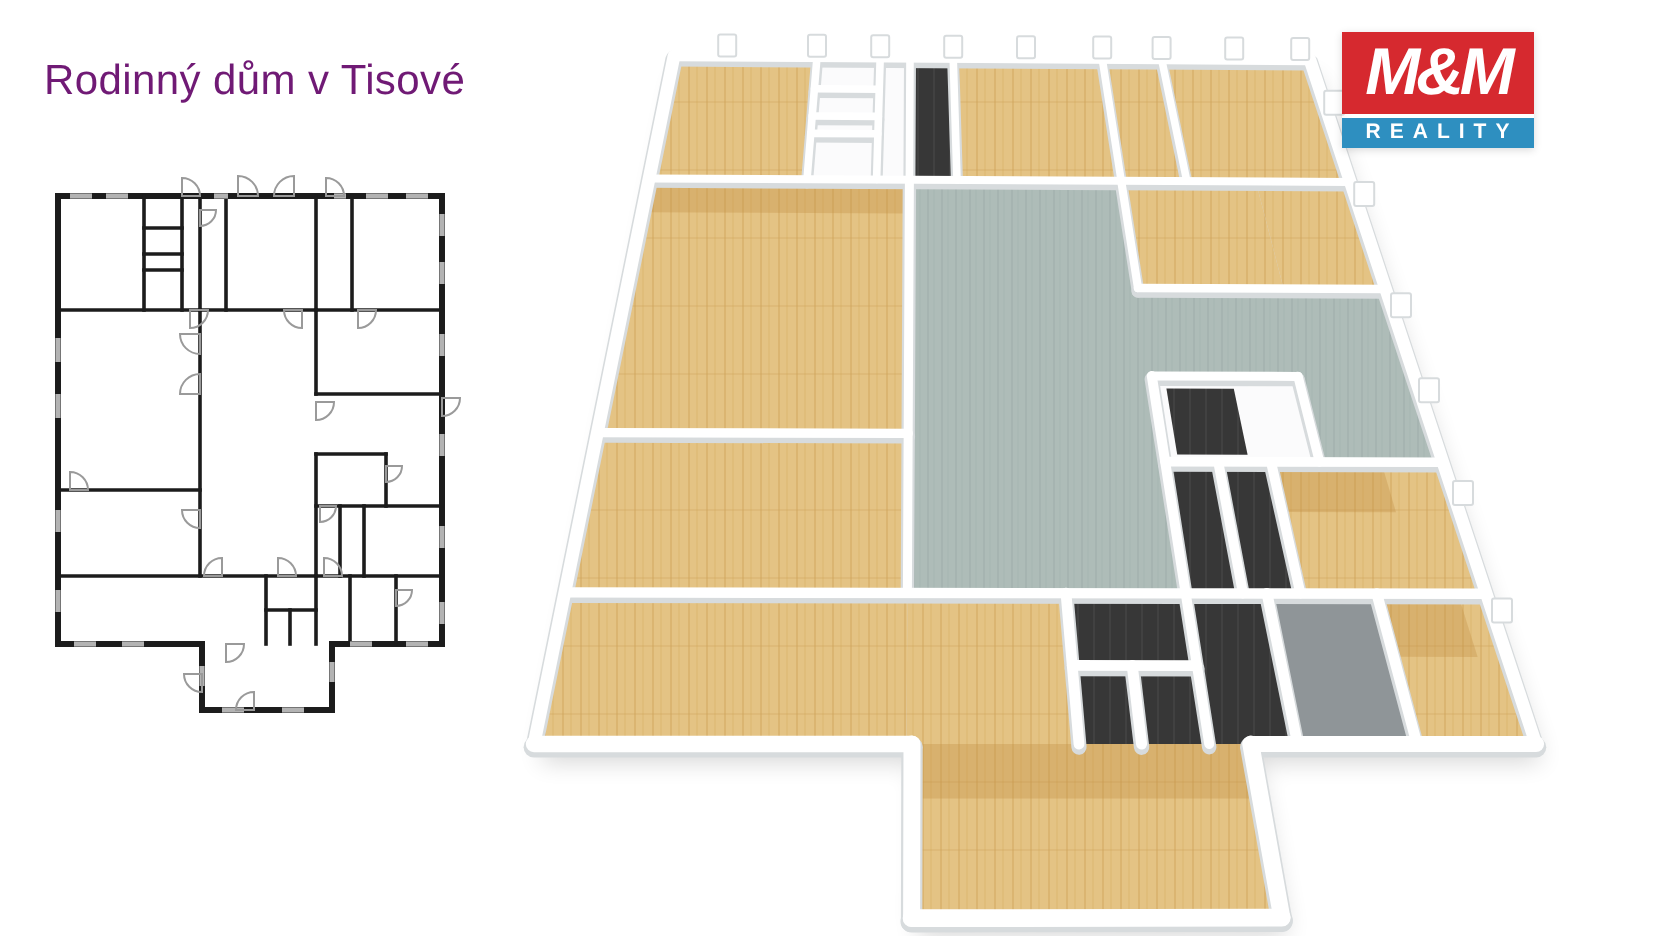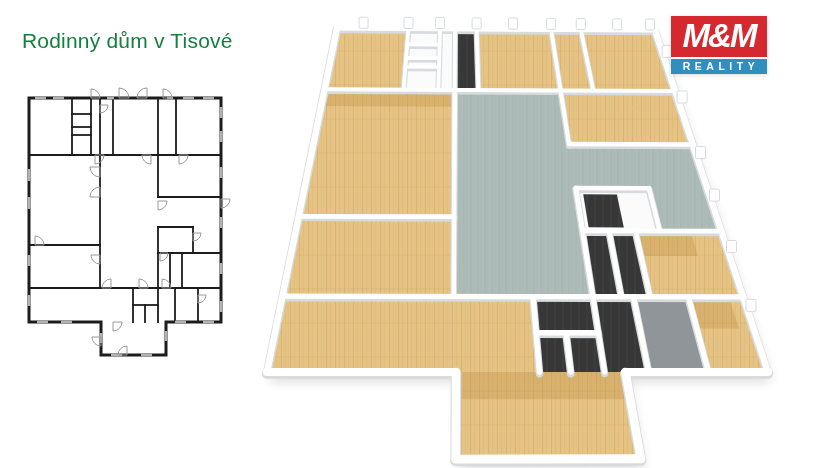--- a/index.html
+++ b/index.html
@@ -1,18 +1,18 @@
 <!DOCTYPE html>
 <html><head>
 <meta charset="utf-8">
 <style>
   html,body{margin:0;padding:0;background:#ffffff;}
   .stage{position:relative;width:832px;height:468px;background:#ffffff;overflow:hidden;
          font-family:"Liberation Sans", sans-serif;}
-  .page-title{position:absolute;left:22px;top:29px;font-size:21px;color:#15803d;
+  .page-title{position:absolute;left:22px;top:29px;font-size:21px;color:#701a75;
               letter-spacing:0.2px;font-weight:500;}
   .plan2d-svg{position:absolute;left:15px;top:85px;}
   .plan3d-svg{position:absolute;left:0;top:0;}
   .logo{position:absolute;left:671px;top:16px;width:96px;text-align:center;
         box-shadow:0 1px 4px rgba(0,0,0,0.15);}
   .logo-mm{height:41px;line-height:40px;font-size:33px;font-weight:800;font-style:italic;
            letter-spacing:-2px;color:#ffffff;}
   .logo-reality{margin-top:2px;height:15px;line-height:15px;font-size:10.5px;font-weight:700;
                 letter-spacing:4.5px;color:#ffffff;text-indent:4px;}
 </style>

